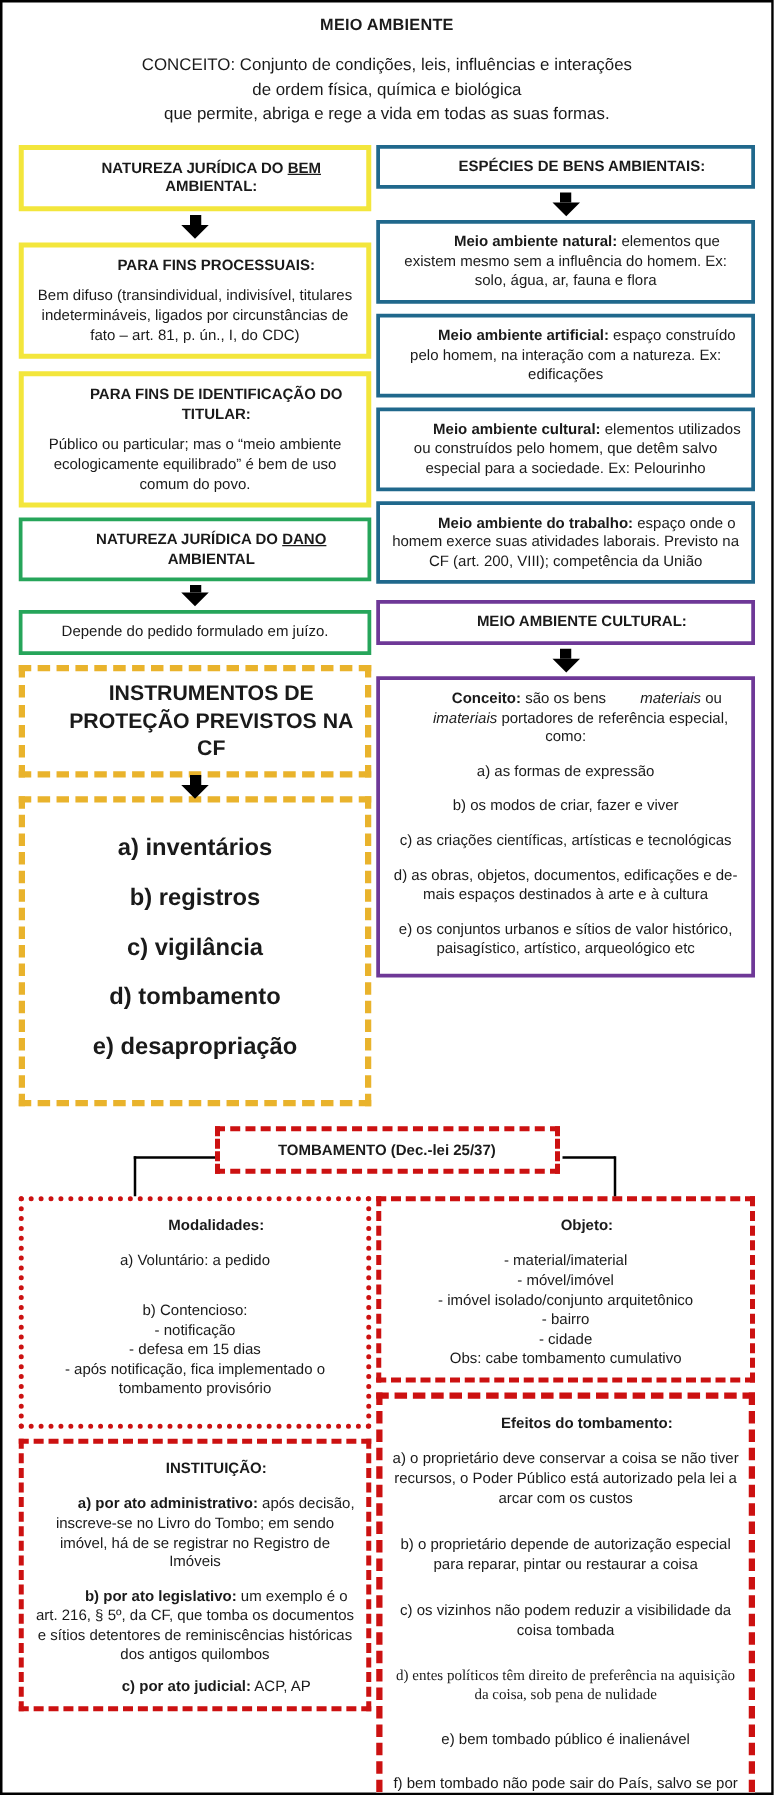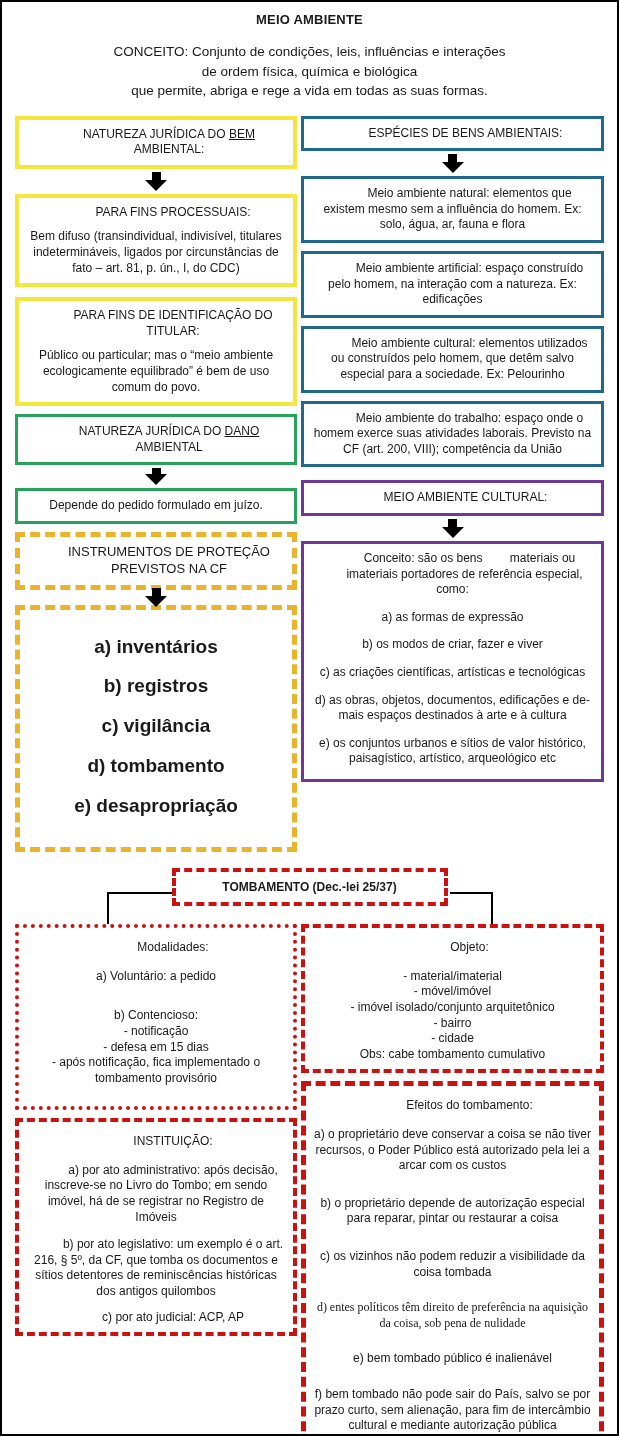--- a/index.html
+++ b/index.html
@@ -7,22 +7,22 @@
     width:619px;height:1436px;box-sizing:border-box;background:#fff;
     border:2px solid #000;margin:0 auto;position:relative;overflow:hidden;
     font-family:"Liberation Sans",sans-serif;color:#1a1a1a;
   }
   .title{text-align:center;font-weight:bold;font-size:13px;padding-top:10px;letter-spacing:.2px;}
   .concept{text-align:center;font-size:13.5px;line-height:1.45;margin-top:15px;}
   .cols{display:flex;justify-content:space-between;padding:0 13px;margin-top:15px;align-items:flex-start;}
   .col-l{width:282px;}
   .col-r{width:303px;}
   .box{box-sizing:border-box;background:#fff;text-align:center;font-size:12px;line-height:1.3;padding:7px 8px;}
-  .b{font-weight:normal;padding-left:34px;}
-  .i{margin-left:24px;}
+  .b{font-weight:bold;padding-left:34px;}
+  .i{font-style:italic;margin-left:24px;}
   .u{text-decoration:underline;}
   .box-yellow{border:4px solid #F3E63C;}
   .box-green{border:3px solid #26A55A;}
   .box-blue{border:3px solid #20688C;}
   .box-purple{border:3px solid #6E3897;}
   .box-gold{border:5px dashed #E9B32C;}
   .box-red-dash{border:5px dashed #CC1111;}
   .box-red-dashdot{border:4px dashed #CC1111;}
   .box-red-dot{border:4px dotted #CC1111;}
   .mb8{margin-bottom:8px;}
@@ -89,21 +89,21 @@
         <span>NATUREZA JURÍDICA DO </span><span class="u">DANO</span><span> AMBIENTAL</span>
       </div>
 
       <div class="arr small">
           <div class="stem"></div>
           <div class="head"></div>
         </div>
 
       <div class="box box-green mb8">Depende do pedido formulado em juízo.</div>
 
-      <div class="box box-gold b" style="font-size:13px;">INSTRUMENTOS DE PROTEÇÃO PREVISTOS NA CF</div>
+      <div class="box box-gold b" style="font-size:17px;">INSTRUMENTOS DE PROTEÇÃO PREVISTOS NA CF</div>
 
       <div class="arr" style="margin-top:-2px;margin-bottom:-2px;position:relative;z-index:2;">
           <div class="stem"></div>
           <div class="head"></div>
         </div>
 
       <div class="box box-gold instr-box instr-list">
         <div>a) inventários</div>
         <div>b) registros</div>
         <div>c) vigilância</div>

